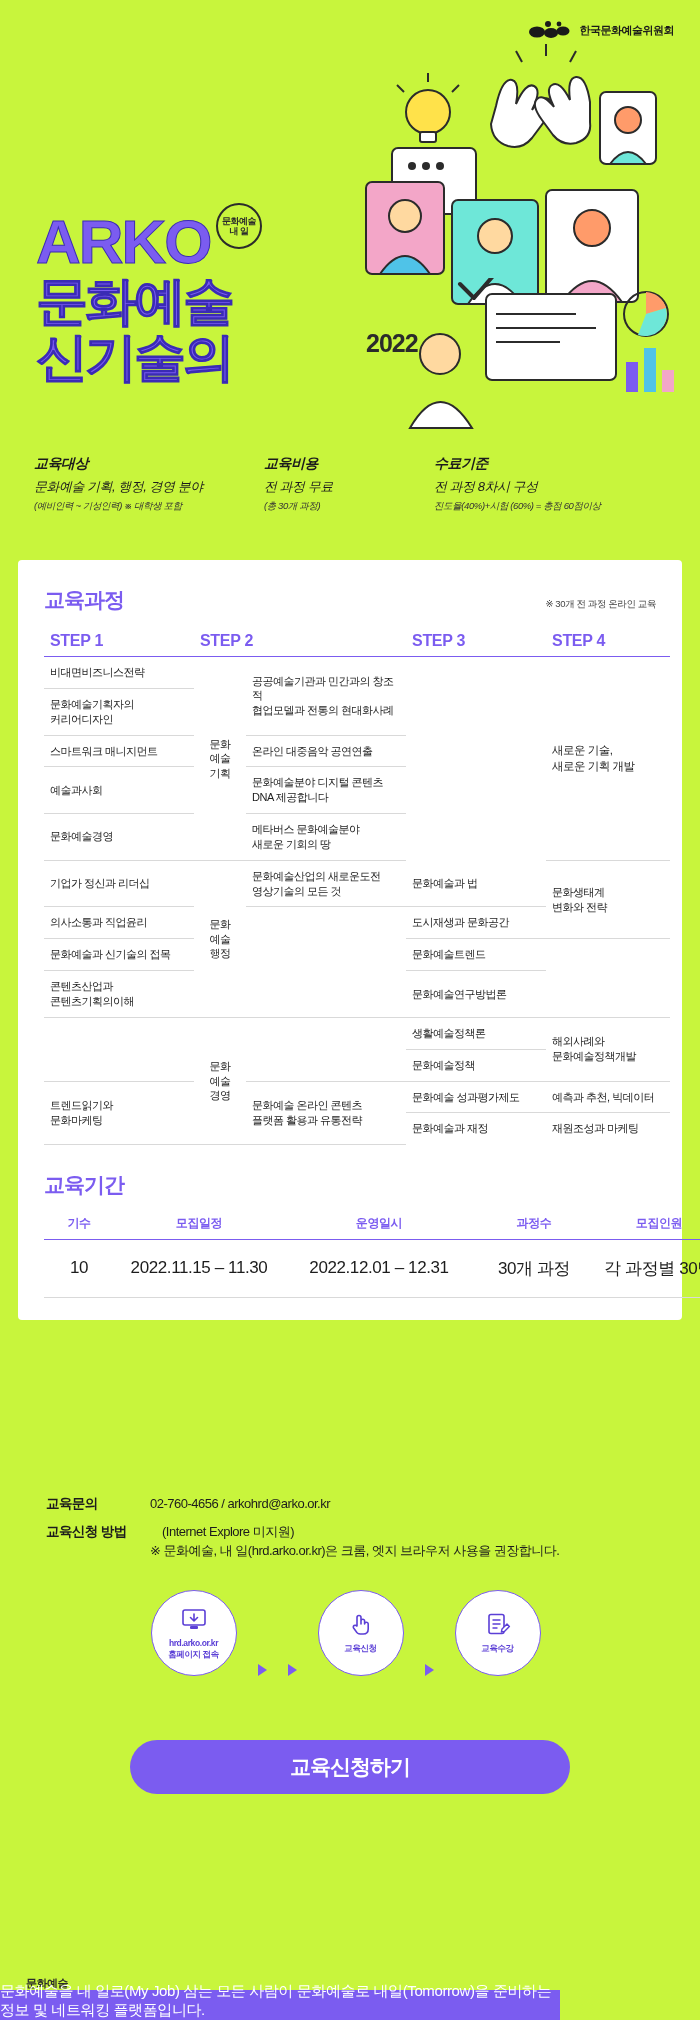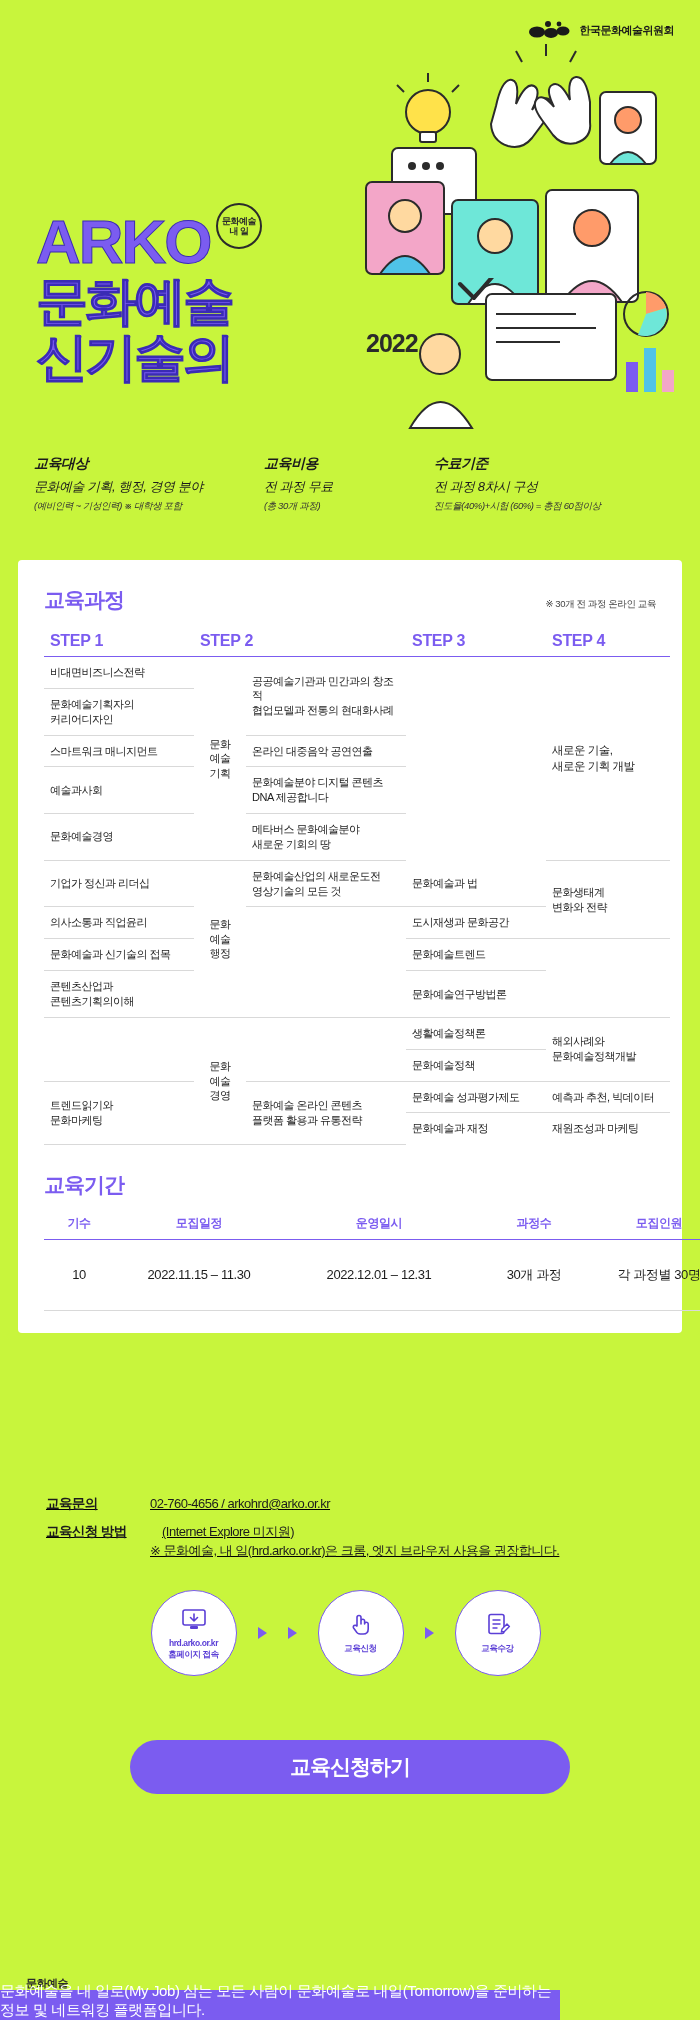--- a/index.html
+++ b/index.html
@@ -221,36 +221,35 @@
   .ptable th {
     font-size: 12px;
     font-weight: bold;
     color: #7b5cf0;
     padding: 4px 0 7px 0;
     border-bottom: 1.5px solid #7b5cf0;
     letter-spacing: -0.4px;
     text-align: center;
   }
   .ptable td {
-    font-size: 13px;
-    color: #1c1c1c;
-    padding: 26px 0;
+    font-size: 17px;
+    color: #1c1c1c;
+    padding: 17px 0;
     text-align: center;
     letter-spacing: -0.4px;
     border-bottom: 1px solid #d9d9d9;
   }
 
   
   .contact {
     position: absolute;
     left: 0;
     top: 1495px;
     width: 700px;
     padding: 0 46px;
-    text-decoration: underline;
   }
   .crow { display: flex; margin-bottom: 9px; }
   .clabel {
     width: 104px;
     font-size: 13.5px;
     font-weight: bold;
     color: #1c1c1c;
     letter-spacing: -0.6px;
     flex: 0 0 104px;
   }
@@ -261,21 +260,21 @@
     line-height: 1.45;
   }
 
   
   .flow {
     position: absolute;
     left: 0;
     top: 1590px;
     width: 691px;
     display: flex;
-    align-items: center;
+    align-items: flex-end;
     justify-content: center;
     gap: 21px;
   }
   .fstep {
     width: 86px;
     height: 86px;
     border-radius: 50%;
     border: 1.5px solid #7b5cf0;
     background: #ffffff;
     display: flex;

